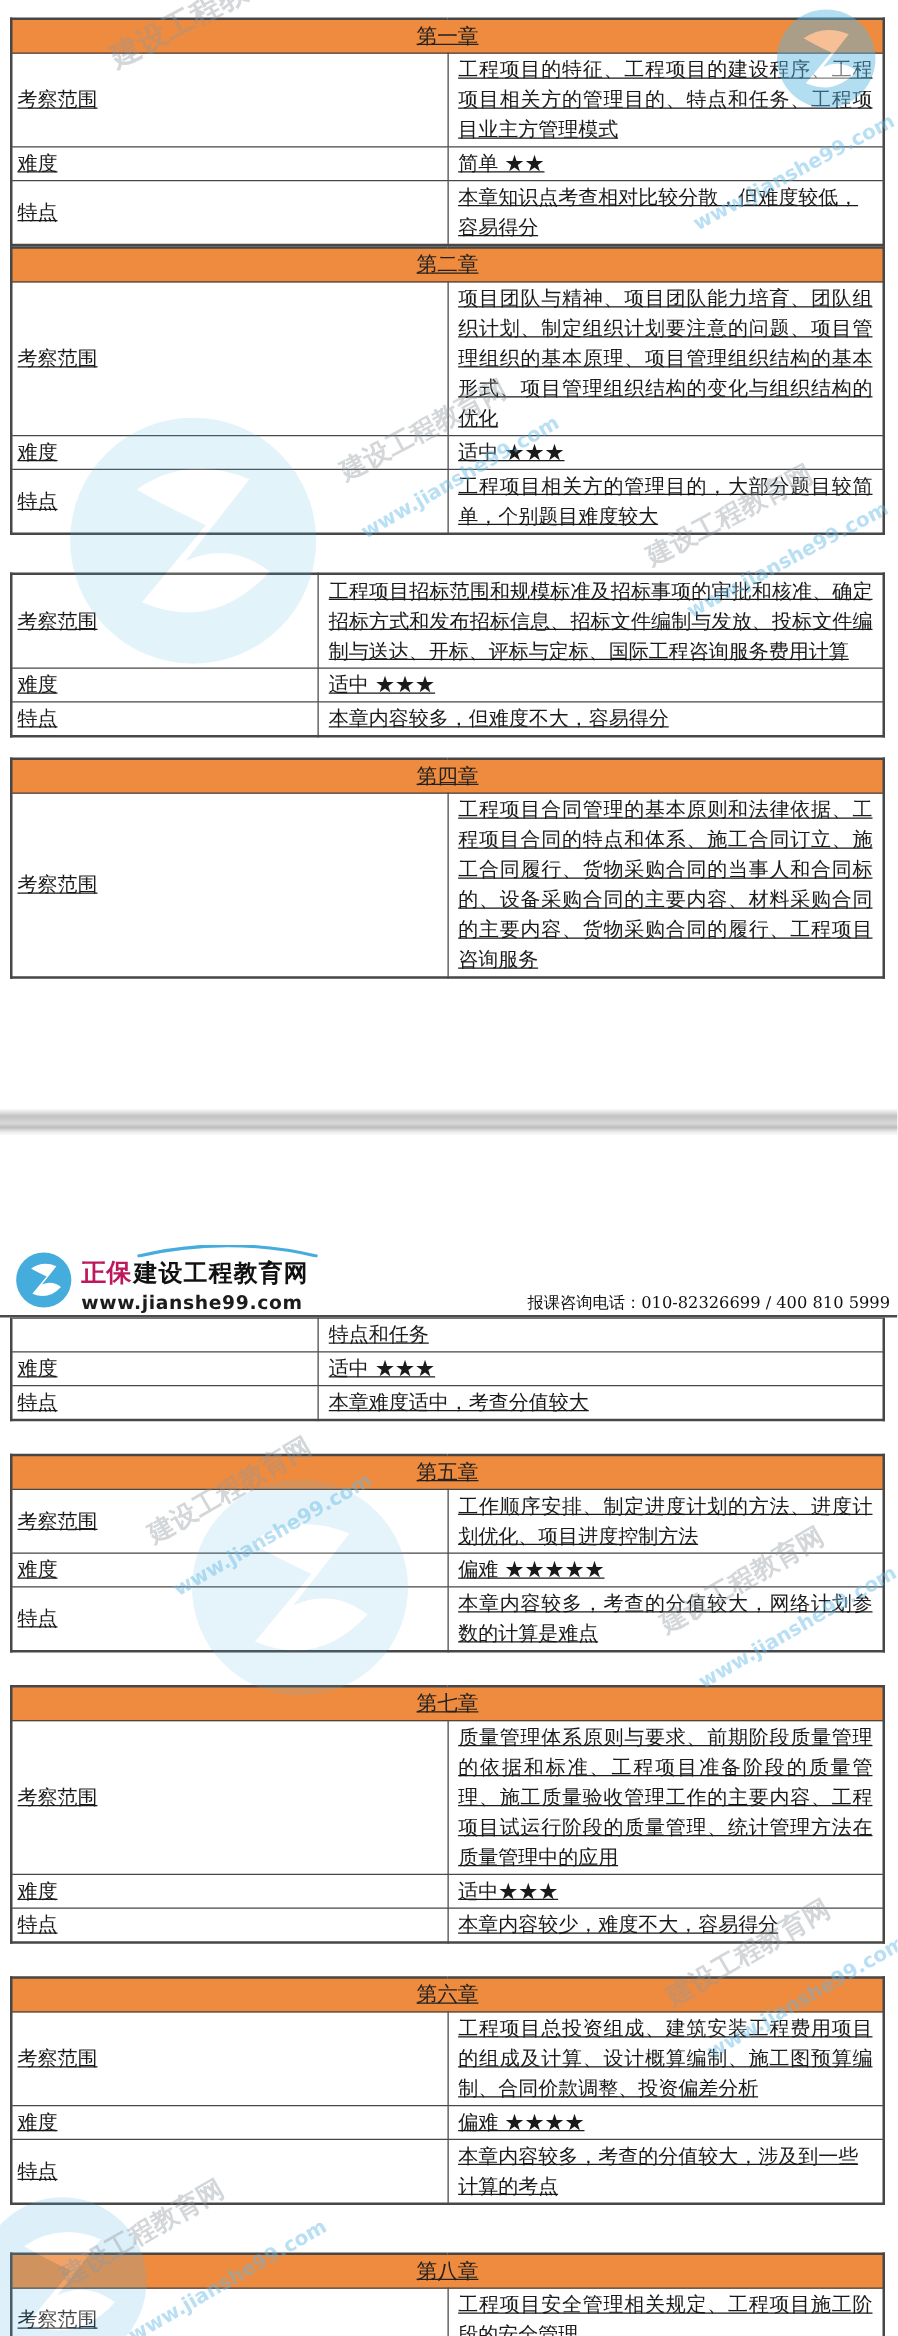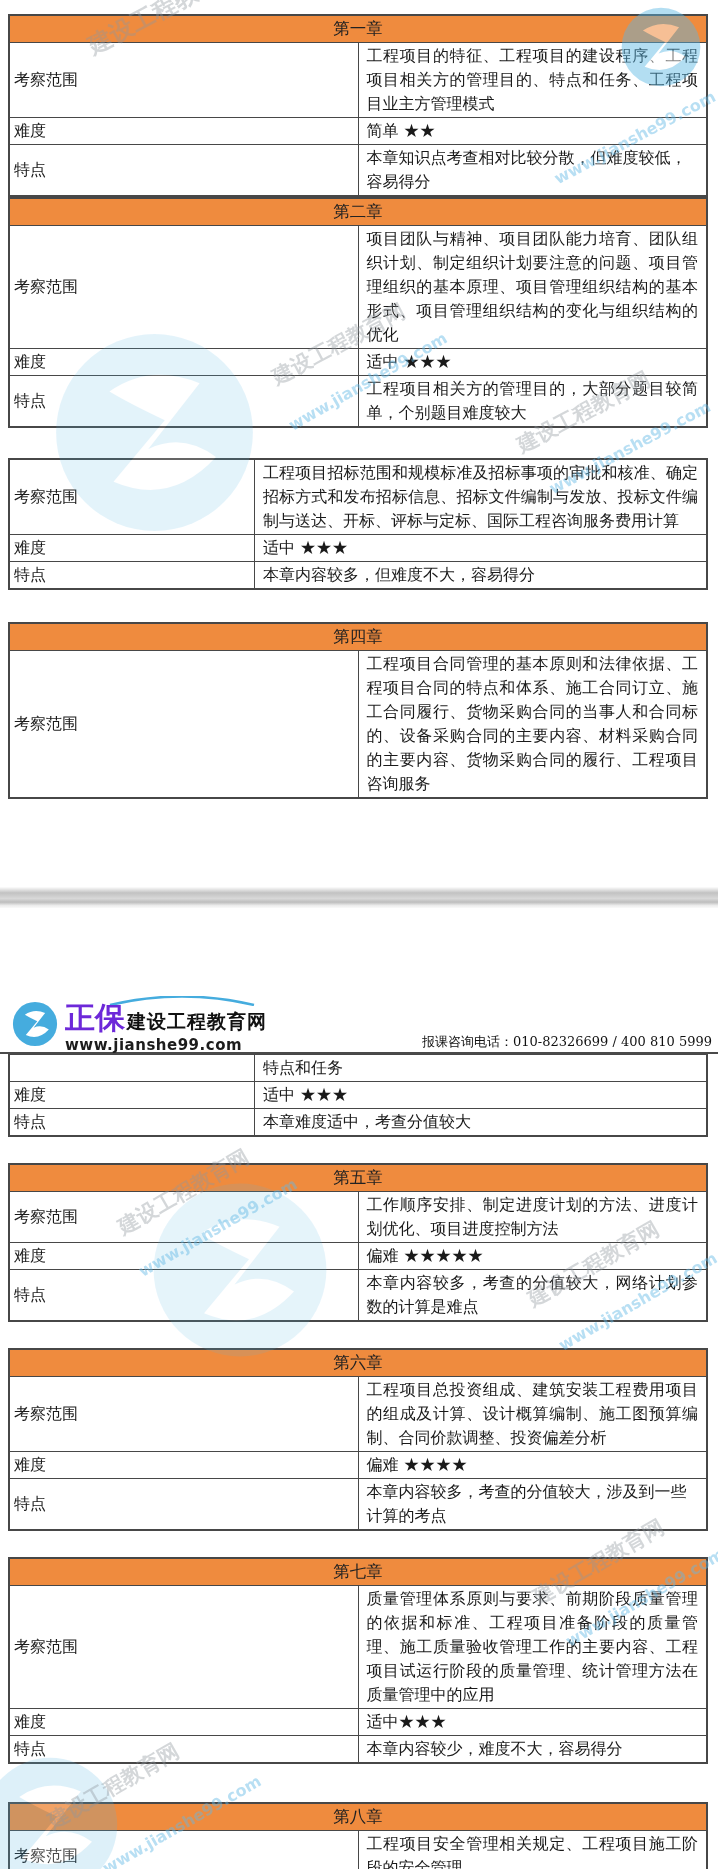--- a/index.html
+++ b/index.html
@@ -15,39 +15,39 @@
   .page-separator{
     position:absolute;left:0;top:887px;width:718px;height:21px;
     background:linear-gradient(180deg,#fdfdfd 0%,#c2c2c2 28%,#d8d8d8 55%,#bdbdbd 72%,#ececec 88%,#fafafa 100%);
   }
 
   
   table.chap{
     width:700px;margin-left:8px;border-collapse:collapse;
     border:2px solid #474747;font-size:16px;table-layout:fixed;
   }
-  table.chap td{border:1px solid #474747;vertical-align:middle;}
+  table.chap td{border:1px solid #474747;vertical-align:middle;text-decoration:underline;}
   td.hdr{
     background:#EF8B3E;text-align:center;padding:2px 0;
     font-size:16.5px;color:#222;
   }
   td.lbl{width:236px;text-align:left;padding:1px 4px;line-height:24px;}
   td.val{padding:1px 8px;line-height:24px;text-align:justify;}
   td.val-left{padding:1px 8px;line-height:24px;text-align:left;}
-  .mt14{margin-top:14px;} .mt22{} .mt24{margin-top:32px;}
+  .mt14{margin-top:14px;} .mt22{} .mt24{margin-top:16px;}
   .mt26{margin-top:26px;padding-left:16px;} .mt30{margin-top:30px;} .mt38{margin-top:38px;}
 
   
   .p2-header{position:relative;height:56px;margin-top:88px;border-bottom:2px solid #4a4a4a;}
   .logo-row{position:absolute;left:12px;top:0;display:flex;align-items:flex-start;}
   .logo-circle{width:46px;height:46px;margin-top:5px;flex:0 0 auto;}
   .logo-textcol{margin-left:7px;}
   .logo-arc{display:block;margin-left:42px;}
   .brand-line{font-family:"DejaVu Sans","Liberation Sans",sans-serif;font-weight:bold;line-height:24px;white-space:nowrap;}
-  .brand-prefix{color:#6d28d9;font-size:30px;margin-right:2px;}
+  .brand-prefix{color:#be185d;font-size:20px;margin-right:2px;}
   .brand-name{color:#111;font-size:19px;letter-spacing:1px;}
   .brand-url{color:#1c1c1c;font-size:15px;font-weight:bold;
     font-family:"DejaVu Sans","Liberation Sans",sans-serif;letter-spacing:.5px;line-height:20px;}
   .phone{position:absolute;right:6px;bottom:1px;font-size:13px;color:#111;white-space:nowrap;}
 
   
   table.cont{border-top:0;}
 
   
   .wm{position:absolute;pointer-events:none;white-space:nowrap;z-index:6;
@@ -191,53 +191,53 @@
     <tr>
       <td class="lbl">特点</td>
       <td class="val">本章内容较多，考查的分值较大，网络计划参数的计算是难点</td>
     </tr>
   </tbody>
     </table>
 
   <table class="chap mt26">
     <tbody>
         <tr>
+          <td class="hdr" colspan="2">第七章</td>
+        </tr>
+    <tr>
+      <td class="lbl">考察范围</td>
+      <td class="val">质量管理体系原则与要求、前期阶段质量管理的依据和标准、工程项目准备阶段的质量管理、施工质量验收管理工作的主要内容、工程项目试运行阶段的质量管理、统计管理方法在质量管理中的应用</td>
+    </tr>
+    <tr>
+      <td class="lbl">难度</td>
+      <td class="val-left">适中★★★</td>
+    </tr>
+    <tr>
+      <td class="lbl">特点</td>
+      <td class="val-left">本章内容较少，难度不大，容易得分</td>
+    </tr>
+  </tbody>
+    </table>
+
+  <table class="chap mt26">
+    <tbody>
+        <tr>
           <td class="hdr" colspan="2">第六章</td>
         </tr>
     <tr>
       <td class="lbl">考察范围</td>
       <td class="val">工程项目总投资组成、建筑安装工程费用项目的组成及计算、设计概算编制、施工图预算编制、合同价款调整、投资偏差分析</td>
     </tr>
     <tr>
       <td class="lbl">难度</td>
       <td class="val-left">偏难 ★★★★</td>
     </tr>
     <tr>
       <td class="lbl">特点</td>
       <td class="val-left">本章内容较多，考查的分值较大，涉及到一些计算的考点</td>
-    </tr>
-  </tbody>
-    </table>
-
-  <table class="chap mt26">
-    <tbody>
-        <tr>
-          <td class="hdr" colspan="2">第七章</td>
-        </tr>
-    <tr>
-      <td class="lbl">考察范围</td>
-      <td class="val">质量管理体系原则与要求、前期阶段质量管理的依据和标准、工程项目准备阶段的质量管理、施工质量验收管理工作的主要内容、工程项目试运行阶段的质量管理、统计管理方法在质量管理中的应用</td>
-    </tr>
-    <tr>
-      <td class="lbl">难度</td>
-      <td class="val-left">适中★★★</td>
-    </tr>
-    <tr>
-      <td class="lbl">特点</td>
-      <td class="val-left">本章内容较少，难度不大，容易得分</td>
     </tr>
   </tbody>
     </table>
 
   <table class="chap mt38">
     <tbody>
         <tr>
           <td class="hdr" colspan="2">第八章</td>
         </tr>
     <tr>

